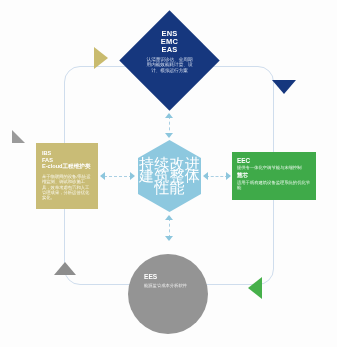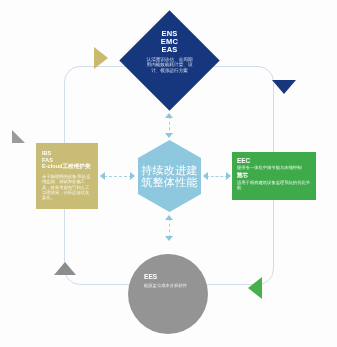--- a/index.html
+++ b/index.html
@@ -100,21 +100,21 @@
   .circle .ttl{font-size:6.6px;font-weight:bold;line-height:7.8px;}
   .circle .bdy{font-size:4.3px;line-height:5.4px;margin-top:2px;width:44px;color:#f2f2f2;}
 
   
   .hex{
     position:absolute;left:138px;top:140px;width:63px;height:72px;
     background:#8dc8df;color:#ffffff;
     clip-path:polygon(50% 0%,100% 25%,100% 75%,50% 100%,0% 75%,0% 25%);
     display:flex;align-items:center;justify-content:center;text-align:center;
   }
-  .hex span{font-size:11px;line-height:12px;letter-spacing:.3px;}
+  .hex span{font-size:15px;line-height:12px;letter-spacing:.3px;}
 </style>
 </head>
 <body>
 
 <div id="stage">
 
   <div class="track"></div>
 
   <div class="corner-tri" style="left:12px;top:130px;"></div>
 

